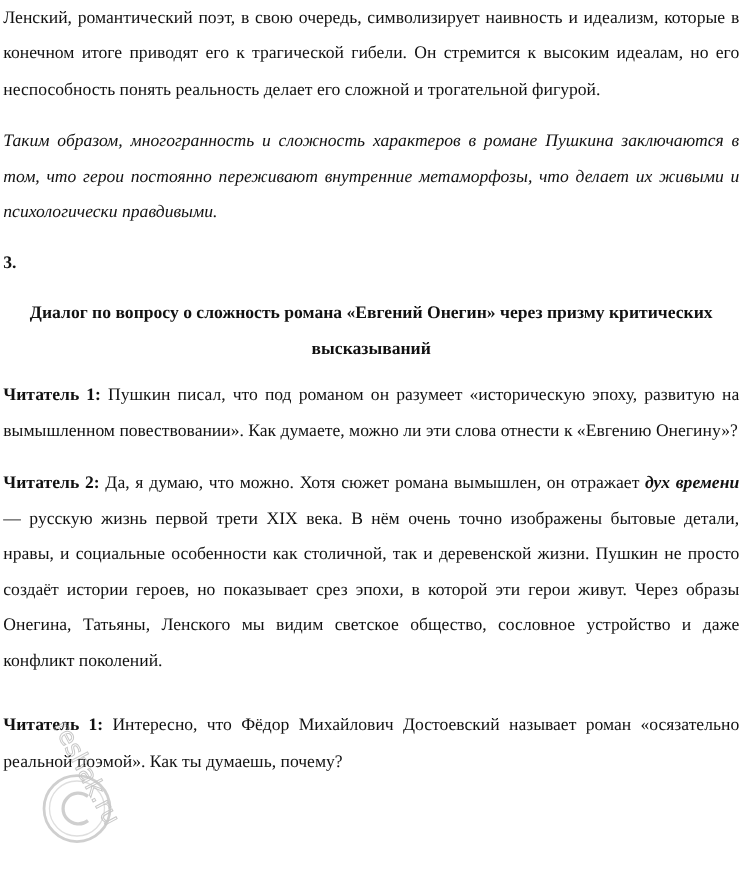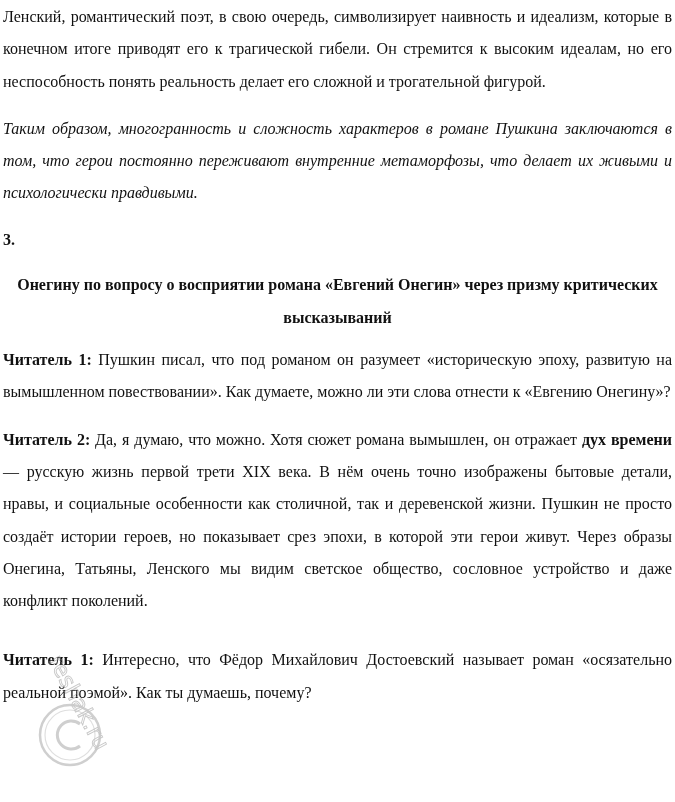--- a/index.html
+++ b/index.html
@@ -34,39 +34,39 @@
       margin-top: 12px;
       font-weight: bold;
       text-align: center;
       text-align-last: center;
       line-height: 33px;
     }
     .r1 { margin-top: 10px; }
     .r2 { margin-top: 15px; }
     .r3 { margin-top: 27px; }
     .speaker { font-weight: bold; }
-    .emph { font-weight: bold; }
+    .emph { font-weight: bold; font-style: italic; }
     .watermark {
       position: absolute;
       left: 30px;
       top: 640px;
       width: 120px;
       height: 150px;
       pointer-events: none;
       opacity: 0.55;
     }
   </style>
 </head>
 <body>
 
 <div class="page">
   <p class="p1">Ленский, романтический поэт, в свою очередь, символизирует наивность и идеализм, которые в конечном итоге приводят его к трагической гибели. Он стремится к высоким идеалам, но его неспособность понять реальность делает его сложной и трогательной фигурой.</p>
   <p class="p2">Таким образом, многогранность и сложность характеров в романе Пушкина заключаются в том, что герои постоянно переживают внутренние метаморфозы, что делает их живыми и психологически правдивыми.</p>
   <p class="num">3.</p>
-  <p class="heading">Онегину по вопросу о восприятии романа «Евгений Онегин» через призму критических высказываний</p>
+  <p class="heading">Диалог по вопросу о сложность романа «Евгений Онегин» через призму критических высказываний</p>
 
   <p class="r1">
     <span class="speaker">Читатель 1:</span><span> Пушкин писал, что под романом он разумеет «историческую эпоху, развитую на вымышленном повествовании». Как думаете, можно ли эти слова отнести к «Евгению Онегину»?</span>
   </p>
 
   <p class="r2">
     <span class="speaker">Читатель 2:</span><span> Да, я думаю, что можно. Хотя сюжет романа вымышлен, он отражает </span><span class="emph">дух времени</span><span> — русскую жизнь первой трети XIX века. В нём очень точно изображены бытовые детали, нравы, и социальные особенности как столичной, так и деревенской жизни. Пушкин не просто создаёт истории героев, но показывает срез эпохи, в которой эти герои живут. Через образы Онегина, Татьяны, Ленского мы видим светское общество, сословное устройство и даже конфликт поколений.</span>
   </p>
 
   <p class="r3">

